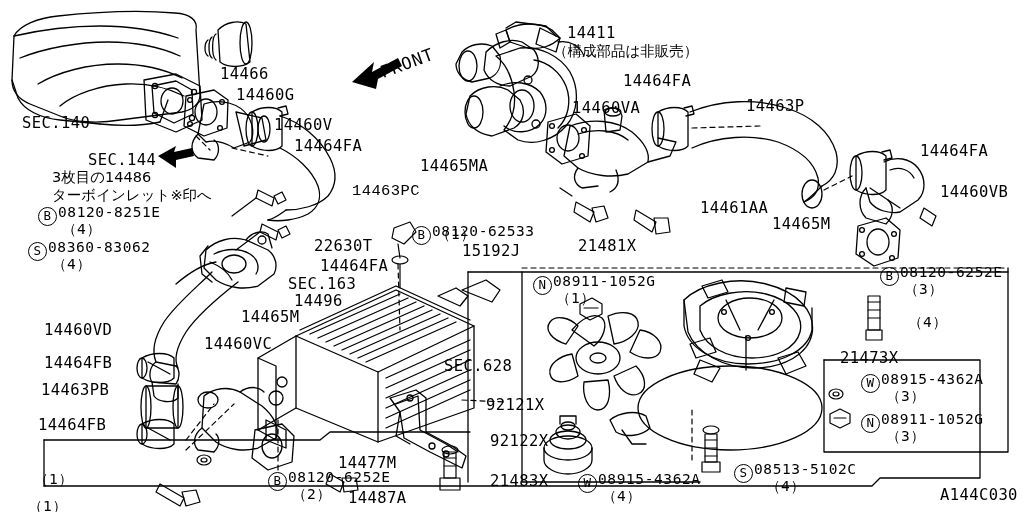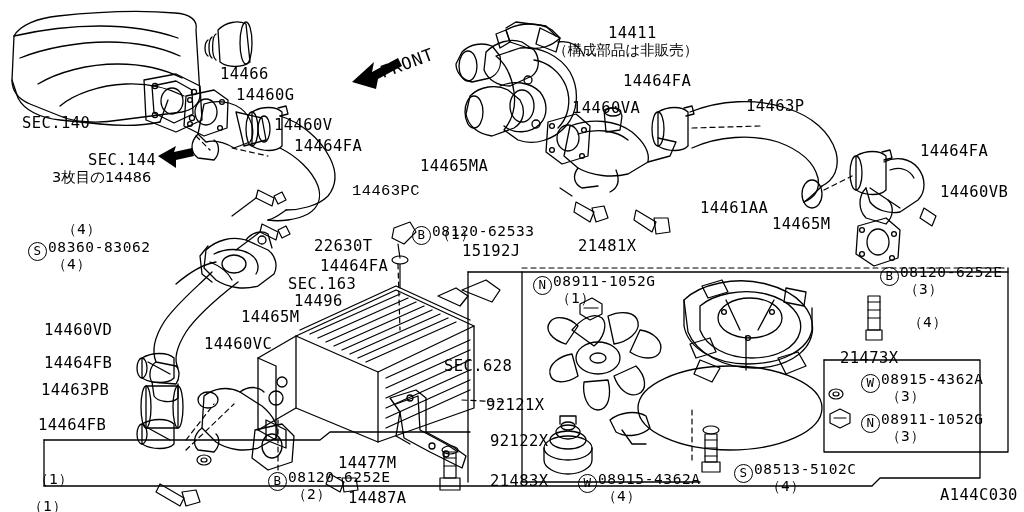--- a/index.html
+++ b/index.html
@@ -396,21 +396,25 @@
   </svg>
 
   <div class="lbl" style="left:22px;top:115px;">SEC.140</div>
   <div class="lbl" style="left:220px;top:66px;">14466</div>
   <div class="lbl" style="left:236px;top:87px;">14460G</div>
   <div class="lbl" style="left:274px;top:117px;">14460V</div>
   <div class="lbl" style="left:294px;top:138px;">14464FA</div>
 
   <div class="lbl" style="left:88px;top:152px;">SEC.144</div>
   <div class="lbl jp" style="left:52px;top:170px;">3枚目の14486</div>
-
+  <div class="lbl jp" style="left:52px;top:188px;">ターボインレット※印へ</div>
+
+  <div class="lbl code" style="left:38px;top:205px;">
+    <span class="badge">B</span><span>08120-8251E</span>
+  </div>
   <div class="lbl qty" style="left:62px;top:222px;">（4）</div>
 
   <div class="lbl code" style="left:28px;top:240px;">
     <span class="badge">S</span><span>08360-83062</span>
   </div>
   <div class="lbl qty" style="left:52px;top:257px;">（4）</div>
 
   <div class="lbl" style="left:352px;top:183px;font-family:Liberation Mono, monospace;">14463PC</div>
   <div class="lbl" style="left:314px;top:238px;">22630T</div>
   <div class="lbl" style="left:320px;top:258px;">14464FA</div>
@@ -443,22 +447,22 @@
 
   <div class="lbl code" style="left:268px;top:470px;">
     <span class="badge">B</span><span>08120-6252E</span>
   </div>
   <div class="lbl qty" style="left:292px;top:487px;">（2）</div>
   <div class="lbl" style="left:338px;top:455px;">14477M</div>
   <div class="lbl" style="left:348px;top:490px;">14487A</div>
 
   <div class="front-txt" style="left:384px;top:62px;">FRONT</div>
 
-  <div class="lbl" style="left:608px;top:25px;">14411</div>
-  <div class="lbl jp" style="left:553px;top:44px;font-family:Liberation Mono, monospace;">（構成部品は非販売）</div>
+  <div class="lbl" style="left:567px;top:25px;">14411</div>
+  <div class="lbl jp" style="left:553px;top:44px;">（構成部品は非販売）</div>
   <div class="lbl" style="left:420px;top:158px;">14465MA</div>
   <div class="lbl" style="left:572px;top:100px;">14460VA</div>
   <div class="lbl" style="left:623px;top:73px;">14464FA</div>
   <div class="lbl" style="left:746px;top:98px;">14463P</div>
   <div class="lbl" style="left:920px;top:143px;">14464FA</div>
   <div class="lbl" style="left:940px;top:184px;">14460VB</div>
   <div class="lbl" style="left:772px;top:216px;">14465M</div>
   <div class="lbl" style="left:700px;top:200px;">14461AA</div>
 
   <div class="lbl code" style="left:880px;top:265px;">

